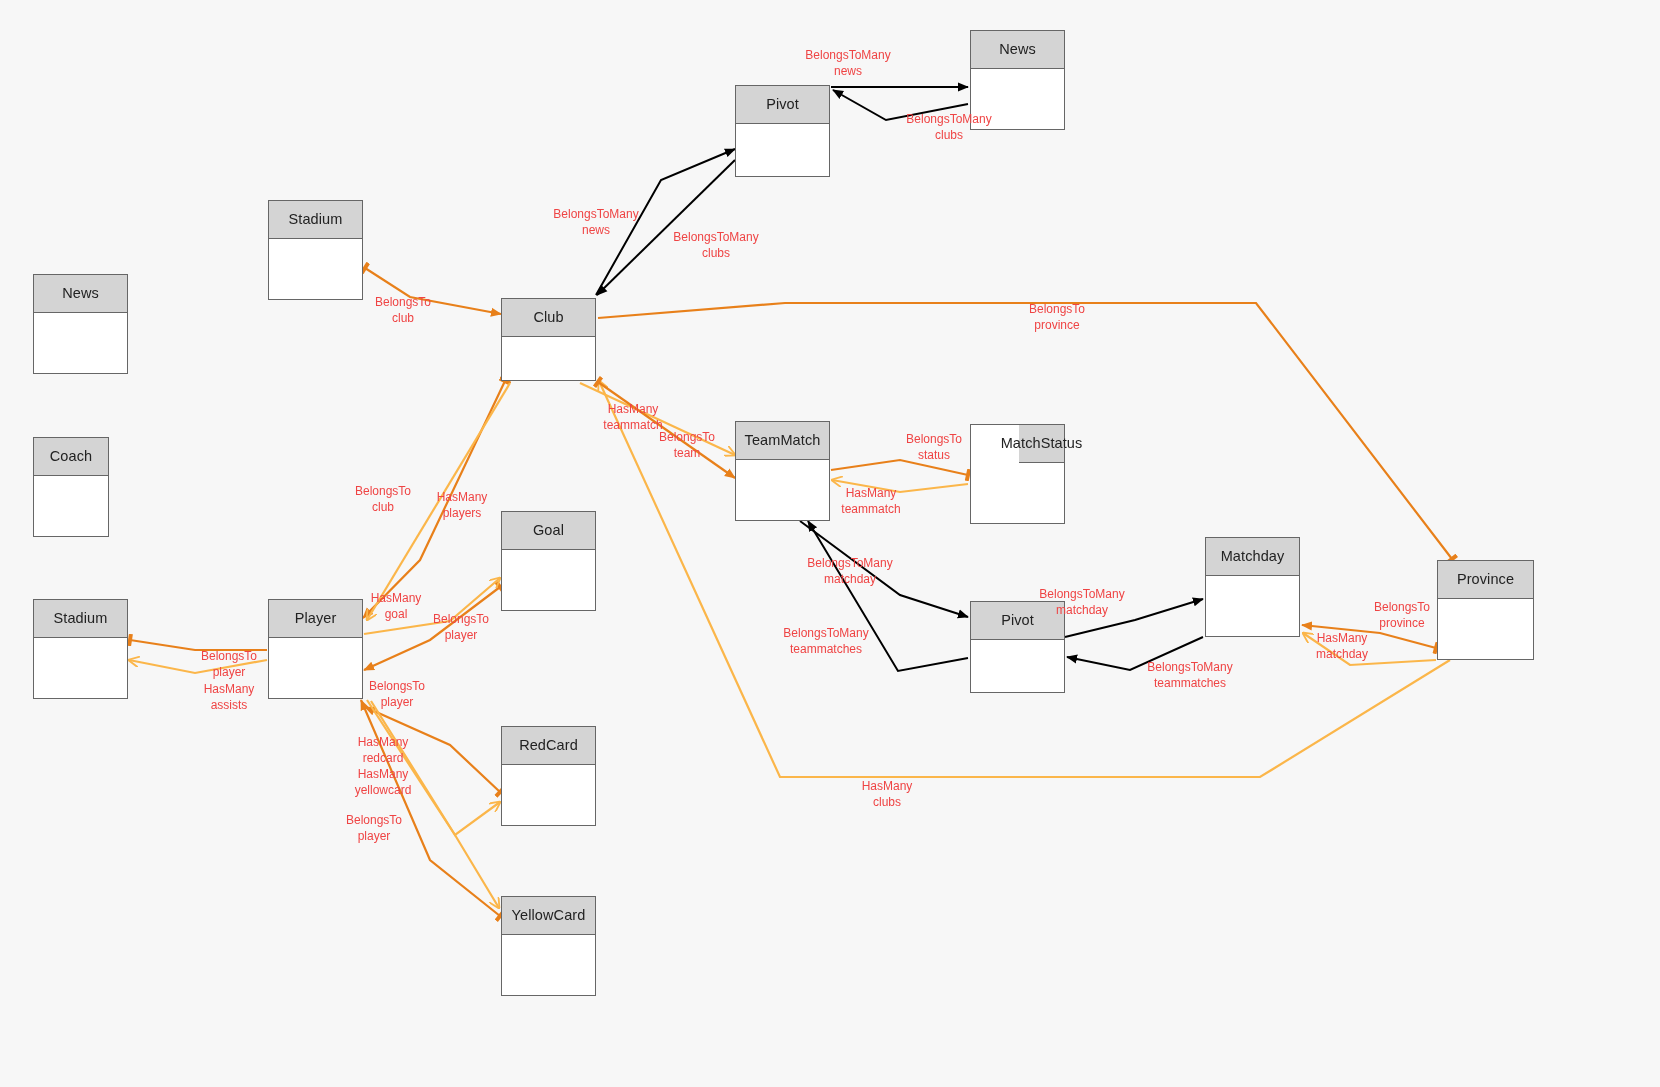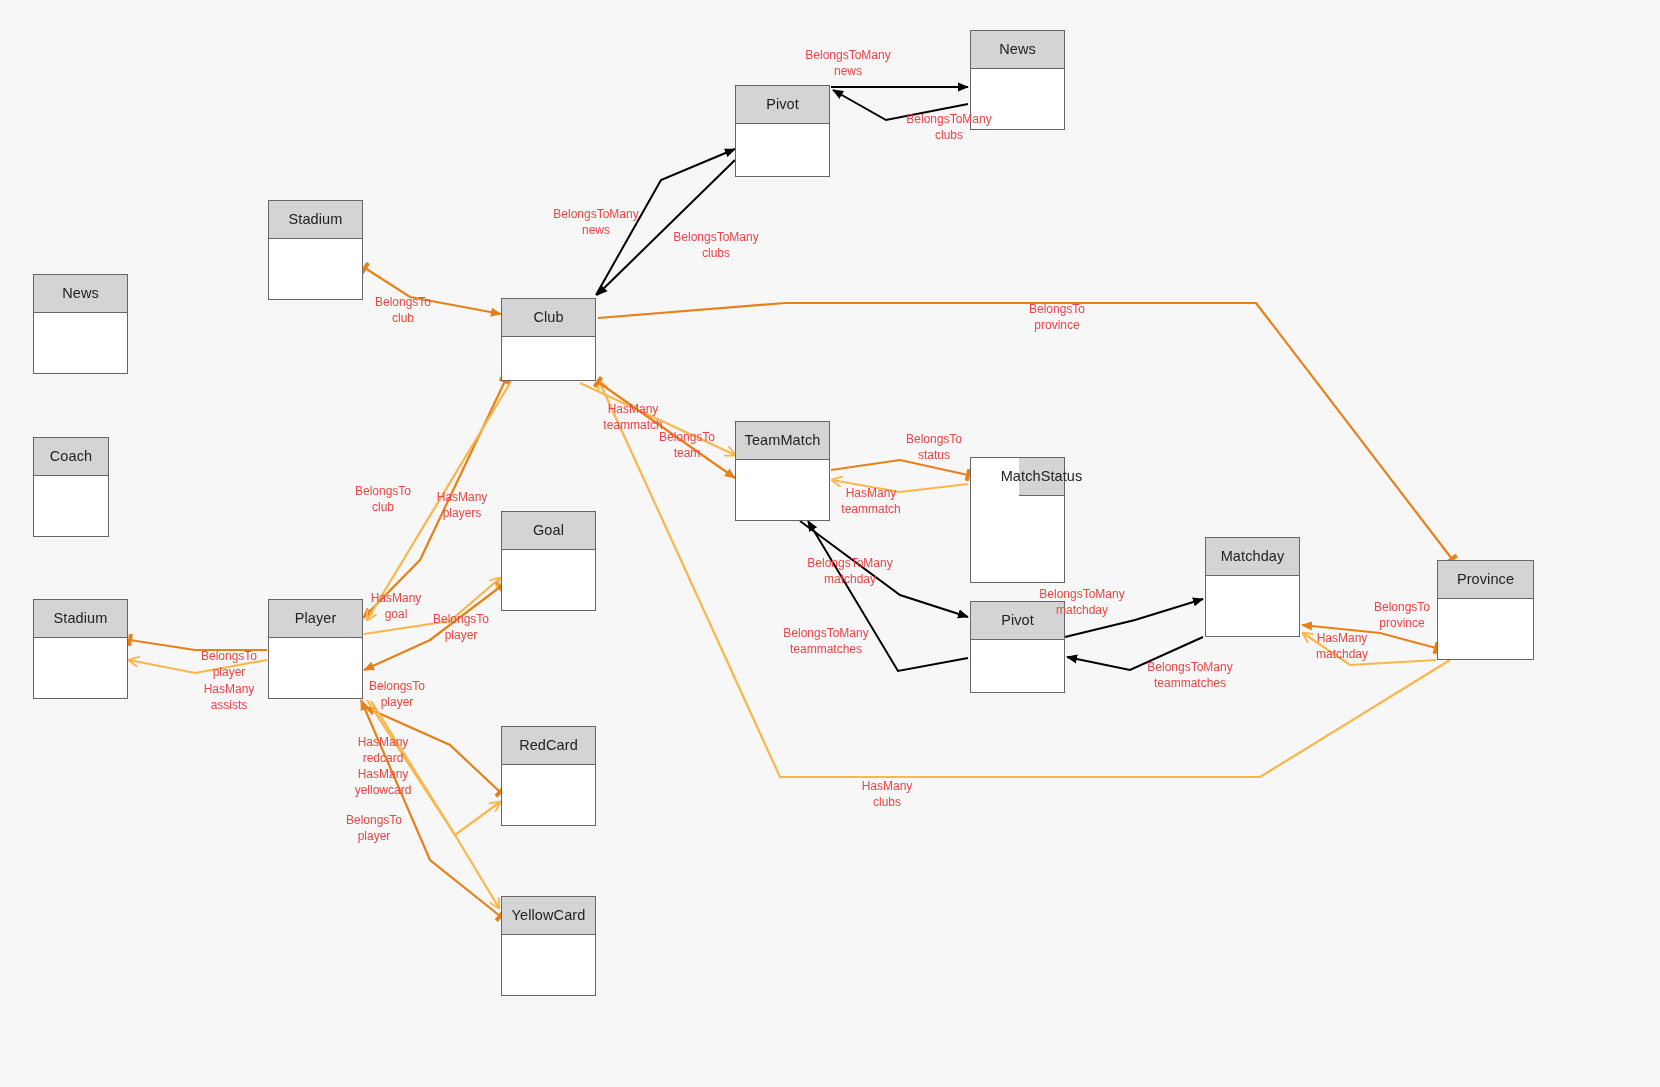--- a/index.html
+++ b/index.html
@@ -164,21 +164,21 @@
         <div class="entity-body"></div>
       </div>
       <div class="entity" style="left: 735px; top: 421px; width: 95px; height: 100px;">
         <div class="entity-header">TeamMatch</div>
         <div class="entity-body"></div>
       </div>
       <div class="entity" style="left: 970px; top: 30px; width: 95px; height: 100px;">
         <div class="entity-header">News</div>
         <div class="entity-body"></div>
       </div>
-      <div class="entity" style="left: 970px; top: 457px; width: 95px; height: 126px; padding-left: 48px;">
+      <div class="entity" style="left: 970px; top: 424px; width: 95px; height: 100px; padding-left: 48px;">
         <div class="entity-header">MatchStatus</div>
         <div class="entity-body"></div>
       </div>
       <div class="entity" style="left: 970px; top: 601px; width: 95px; height: 92px;">
         <div class="entity-header">Pivot</div>
         <div class="entity-body"></div>
       </div>
       <div class="entity" style="left: 1205px; top: 537px; width: 95px; height: 100px;">
         <div class="entity-header">Matchday</div>
         <div class="entity-body"></div>

